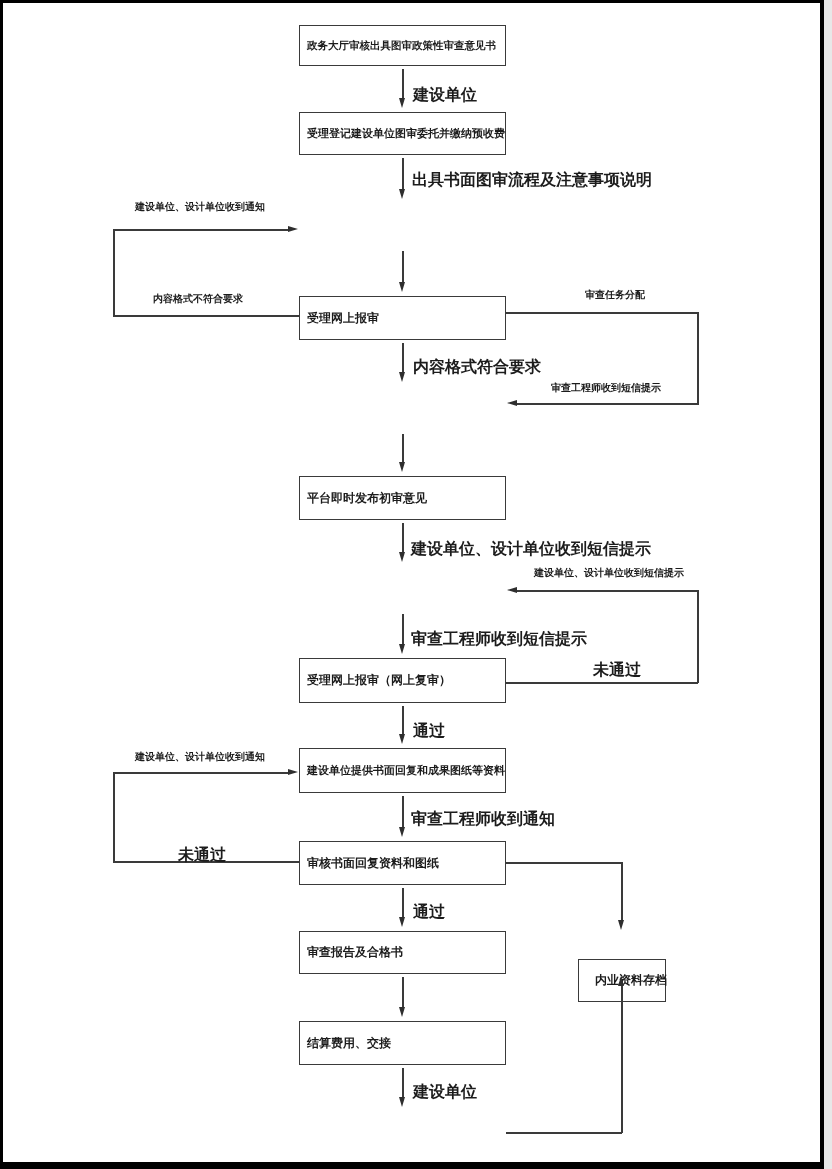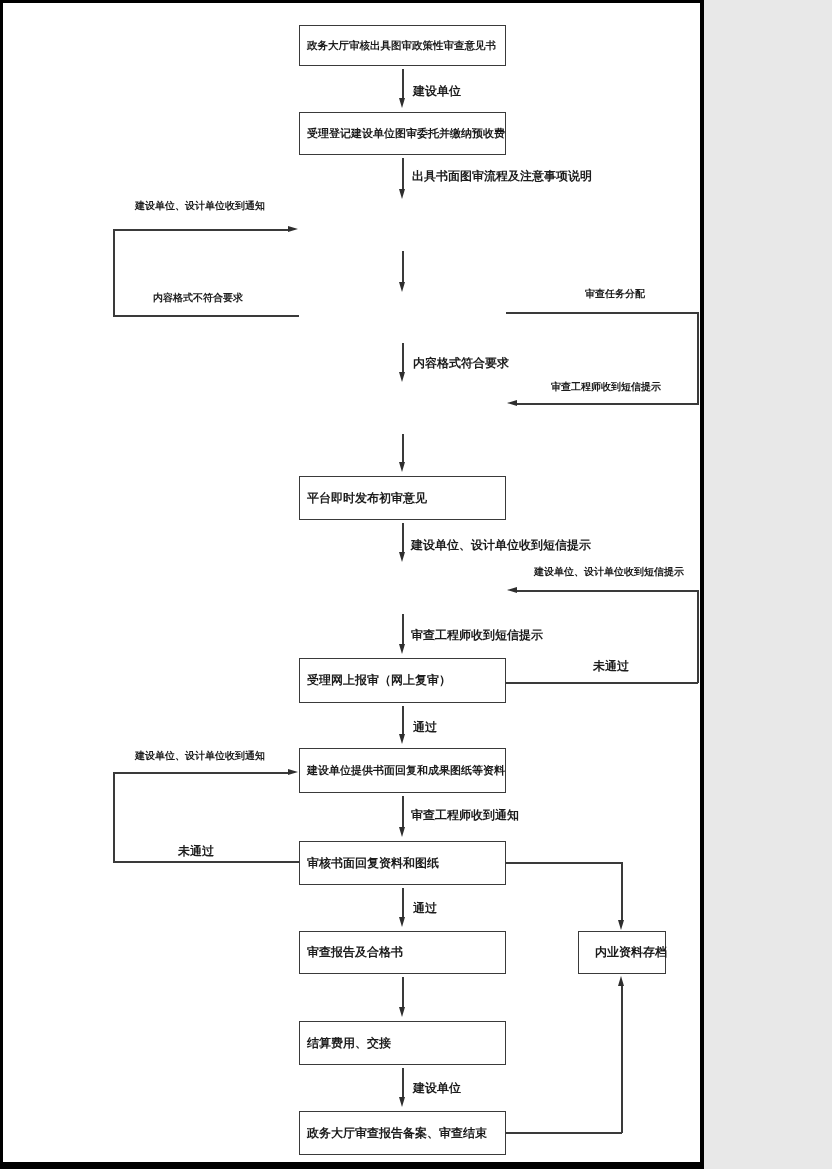--- a/index.html
+++ b/index.html
@@ -1,92 +1,92 @@
 <!DOCTYPE html>
 <html><head>
 <meta charset="utf-8">
 <style>
   html,body{margin:0;padding:0;background:#e8e8e8;}
   .canvas{
     position:relative;
-    width:704px;height:1169px;
+    width:824px;height:1169px;
     background:#ffffff;
     box-sizing:border-box;
     border:solid #000;
     border-width:3px 4px 7px 3px;
-    font-family:Liberation Mono, monospace;
+    font-family:Liberation Serif, serif;
     color:#1c1c1c;
     overflow:hidden;
     text-align:right;
   }
   .node{
     position:absolute;
     box-sizing:border-box;
     border:1.5px solid #3a3a3a;
     background:#fff;
     display:flex;
     align-items:center;
     padding-left:7px;
     font-weight:bold;
     font-size:12px;
     white-space:nowrap;
     letter-spacing:0;
   }
-  .node.center{justify-content:center;padding-left:18px;}
+  .node.center{justify-content:center;padding-left:18px;margin-top:28px;}
   .node.fs10{font-size:10.5px;}
   .node.fs11{font-size:11px;}
   .node.overflow{overflow:visible;}
   .hline,.vline{position:absolute;background:#3a3a3a;}
   .hline{height:1.5px;}
   .vline{width:1.5px;}
   .ah{position:absolute;width:0;height:0;}
   .ah-down{border-left:3.5px solid transparent;border-right:3.5px solid transparent;border-top:10px solid #2e2e2e;}
   .ah-up{border-left:3.5px solid transparent;border-right:3.5px solid transparent;border-bottom:10px solid #2e2e2e;}
   .ah-right{border-top:3.5px solid transparent;border-bottom:3.5px solid transparent;border-left:10px solid #2e2e2e;}
   .ah-left{border-top:3.5px solid transparent;border-bottom:3.5px solid transparent;border-right:10px solid #2e2e2e;}
   .lbl{
     position:absolute;
     font-weight:bold;
-    font-size:12px;
+    font-size:16px;
     white-space:nowrap;
     line-height:1.1;
   }
   .lbl.sm{font-size:10px;}
 </style>
 </head>
 <body>
 
 <div class="canvas">
 
   <div class="node fs10" style="left:296px;top:22px;width:207px;height:41px">
       <span>政务大厅审核出具图审政策性审查意见书</span>
     </div>
   <div class="node fs11" style="left:296px;top:109px;width:207px;height:43px">
       <span>受理登记建设单位图审委托并缴纳预收费</span>
+    </div>
+  <div class="node" style="left:296px;top:293px;width:207px;height:44px">
+      <span>受理网上报审</span>
     </div>
   <div class="node" style="left:296px;top:473px;width:207px;height:44px">
       <span>平台即时发布初审意见</span>
     </div>
   <div class="node" style="left:296px;top:655px;width:207px;height:45px">
       <span>受理网上报审（网上复审）</span>
     </div>
   <div class="node fs11" style="left:296px;top:745px;width:207px;height:45px">
       <span>建设单位提供书面回复和成果图纸等资料</span>
     </div>
   <div class="node" style="left:296px;top:838px;width:207px;height:44px">
       <span>审核书面回复资料和图纸</span>
     </div>
   <div class="node" style="left:296px;top:928px;width:207px;height:43px">
       <span>审查报告及合格书</span>
     </div>
   <div class="node" style="left:296px;top:1018px;width:207px;height:44px">
       <span>结算费用、交接</span>
-    </div>
-  <div class="node" style="left:296px;top:1108px;width:207px;height:44px">
-      <span>政务大厅审查报告备案、审查结束</span>
     </div>
 
   <div class="node center" style="left:575px;top:928px;width:88px;height:43px">
       <span>内业资料存档</span>
     </div>
 
   <div class="vline" style="left:399px;top:66px;height:29px"></div>
     <div class="ah ah-down" style="left:396px;top:95px"></div>
   <div class="vline" style="left:399px;top:155px;height:31px"></div>
     <div class="ah ah-down" style="left:396px;top:186px"></div>

